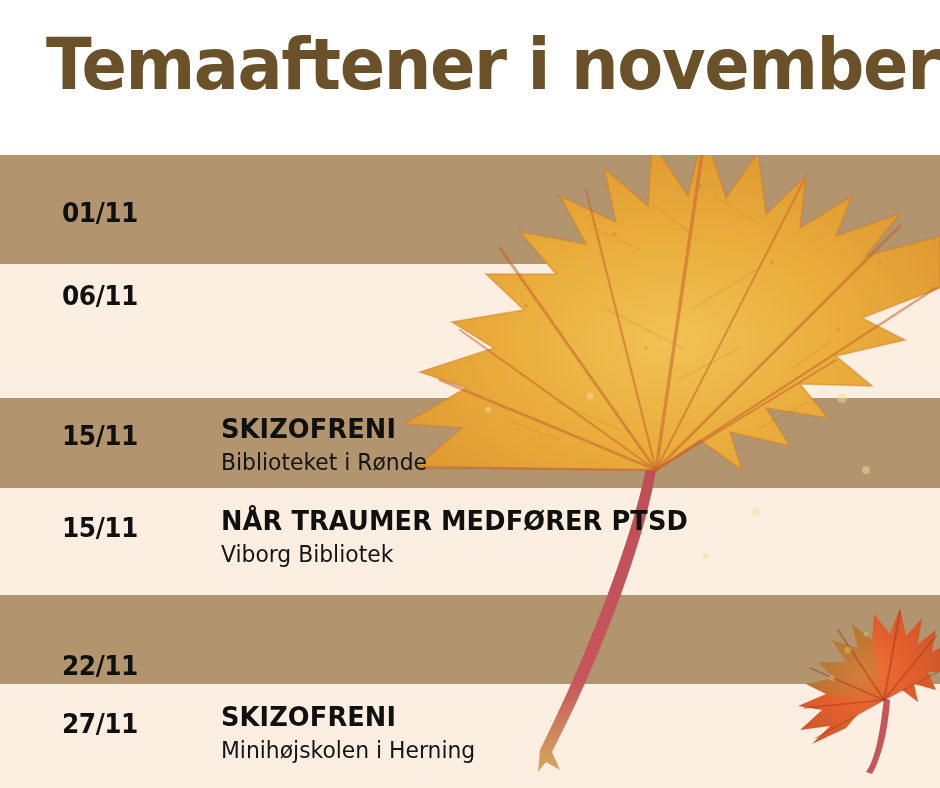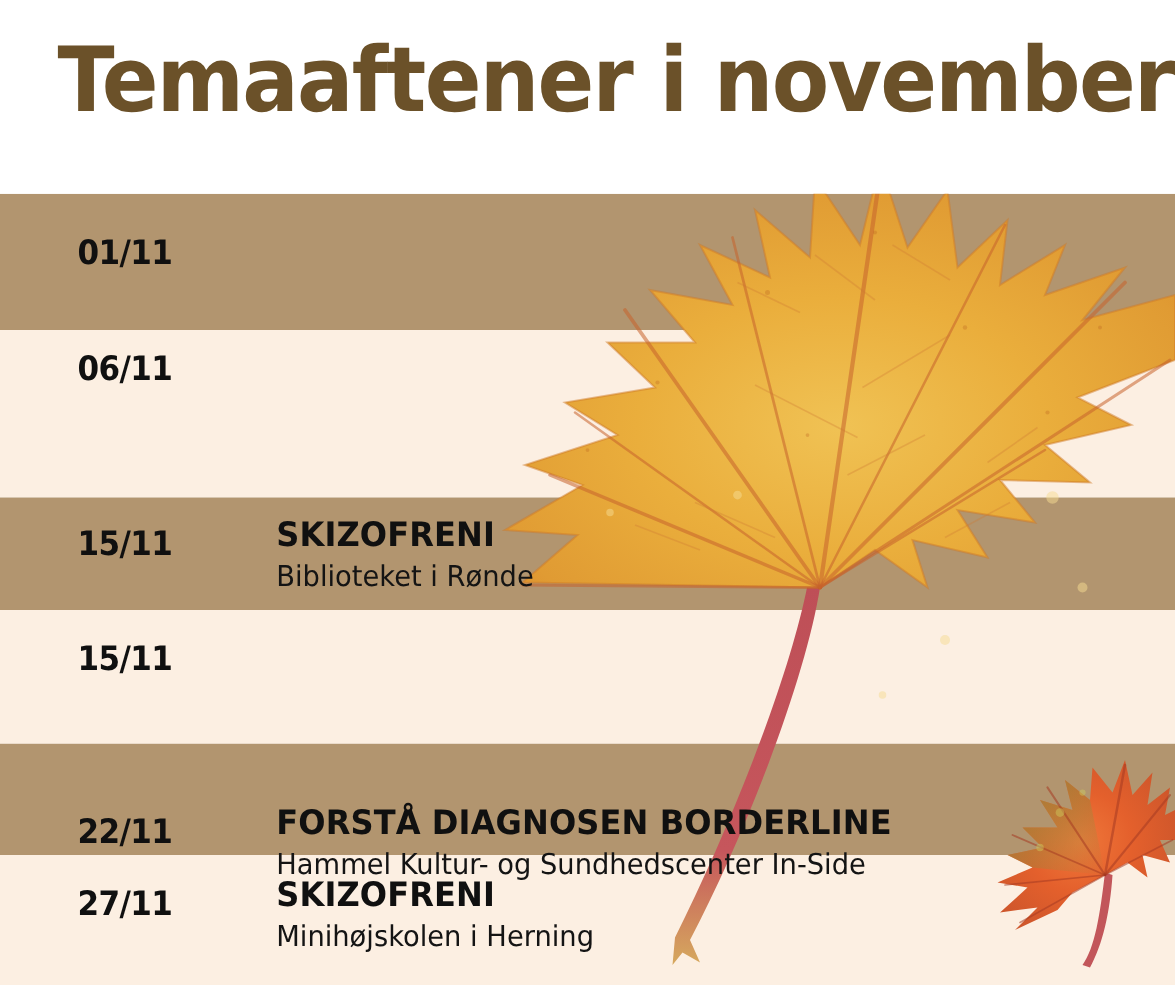--- a/index.html
+++ b/index.html
@@ -233,42 +233,42 @@
         <circle cx="866" cy="634" r="2.5"></circle>
       </g>
     </g>
   </svg>
 
   <div id="header">
     <div id="poster-title">Temaaftener i november</div>
   </div>
 
   <div id="rows">
-      <div class="row" style="top: 155px; height: 109px; padding-left: 36px;">
+      <div class="row" style="top: 165px; height: 109px; padding-left: 36px;">
         <div class="row-date" style="top: 32px;">01/11</div>
       </div>
       <div class="row" style="top: 248px; height: 134px;">
         <div class="row-date" style="top: 32px;">06/11</div>
       </div>
       <div class="row" style="top: 398px; height: 90px;">
         <div class="row-date" style="top: 22px;">15/11</div>
         <div class="row-body" style="top: 14px;">
           <div class="row-title">SKIZOFRENI</div>
           <div class="row-venue">Biblioteket i Rønde</div>
         </div>
       </div>
       <div class="row" style="top: 488px; height: 107px;">
         <div class="row-date" style="top: 24px;">15/11</div>
+        <div class="row-body" style="top: 16px;">
+          <div class="row-title">NÅR TRAUMER MEDFØRER PTSD</div>
+          <div class="row-venue">Viborg Bibliotek</div>
+        </div>
       </div>
       <div class="row" style="top: 628px; height: 89px;">
         <div class="row-date" style="top: 22px;">22/11</div>
-        <div class="row-body" style="top: 14px;">
-          <div class="row-title">FORSTÅ DIAGNOSEN BORDERLINE</div>
-          <div class="row-venue">Hammel Kultur- og Sundhedscenter In-Side</div>
-        </div>
       </div>
       <div class="row" style="top: 684px; height: 104px; padding-left: 32px;">
         <div class="row-date" style="top: 24px;">27/11</div>
         <div class="row-body" style="top: 16px;">
           <div class="row-title">SKIZOFRENI</div>
           <div class="row-venue">Minihøjskolen i Herning</div>
         </div>
       </div>
     </div>
 

